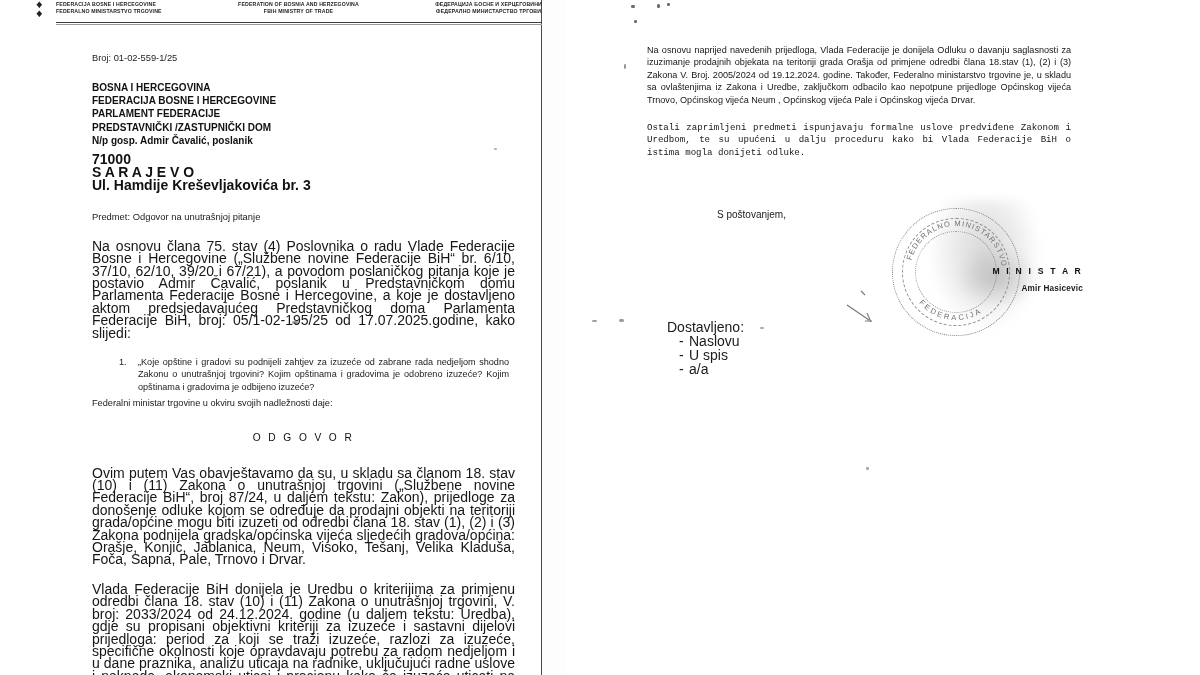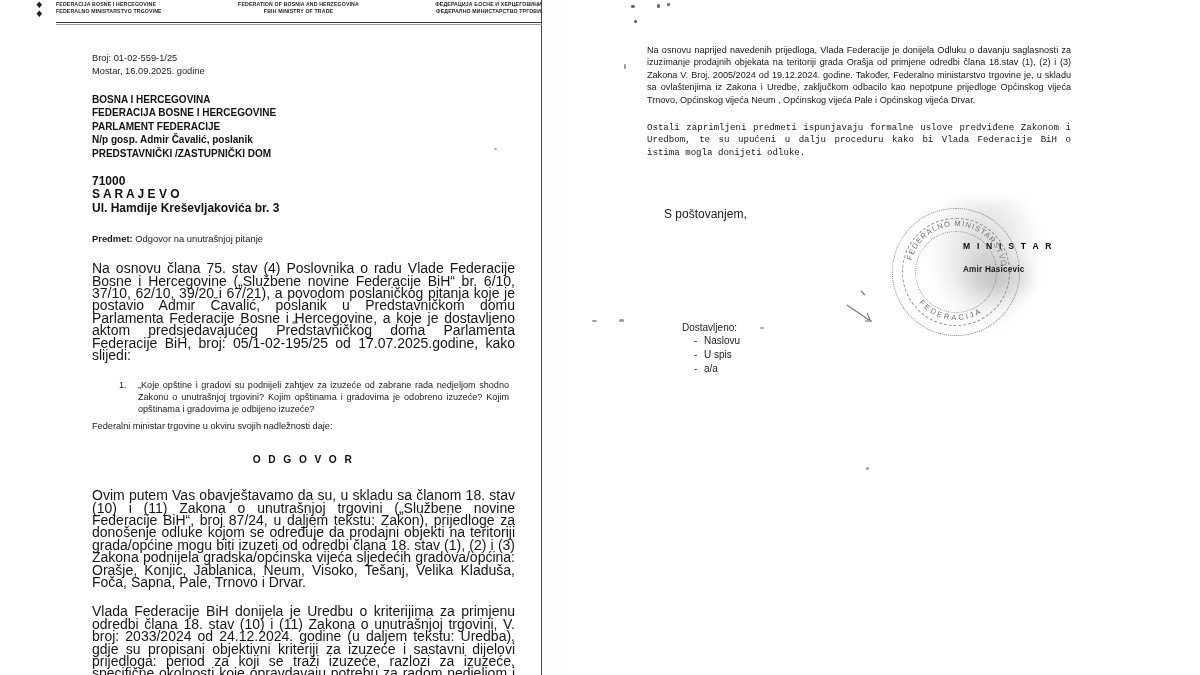--- a/index.html
+++ b/index.html
@@ -106,32 +106,32 @@
     color: #1c1c1c;
   }
   .block-addr {
     margin-top: 16px;
     font-size: 10px;
     line-height: 13.4px;
     font-weight: bold;
     color: #111;
   }
   .block-city {
-    margin-top: 15px;
-    font-size: 12px;
+    margin-top: 5px;
+    font-size: 14px;
     line-height: 13.4px;
     font-weight: bold;
     color: #111;
   }
   .subject {
     margin-top: 17px;
     font-size: 9.4px;
     line-height: 13px;
   }
-  .subject b { font-weight: bold; }
+  .subject b { font-weight: normal; }
 
   .para {
     margin-top: 17px;
     font-size: 14px;
     line-height: 12.4px;
     text-align: justify;
     color: #161616;
   }
   .q-list {
     margin: 17px 0 0 0;
@@ -152,21 +152,21 @@
   }
   .minister-line {
     margin-top: 4px;
     font-size: 9.2px;
     line-height: 12.4px;
   }
   .odgovor {
     margin-top: 22px;
     text-align: center;
     font-size: 10.2px;
-    font-weight: bold;
+    font-weight: normal;
     letter-spacing: 2.4px;
     color: #0f0f0f;
   }
   .answer-first { margin-top: 24px; }
 
   
   .rbody {
     position: absolute;
     left: 647px;
     top: 44px;
@@ -175,61 +175,61 @@
   .rpara {
     font-size: 9.1px;
     line-height: 12.4px;
     text-align: justify;
     color: #161616;
   }
   .rpara + .rpara { margin-top: 16px; font-family: Liberation Mono, monospace; }
 
   .regards {
     position: absolute;
-    left: 664px;
+    left: 717px;
     top: 208px;
-    font-size: 12px;
+    font-size: 10px;
     line-height: 13px;
   }
 
   .deliver {
     position: absolute;
-    left: 682px;
+    left: 667px;
     top: 321px;
-    font-size: 10px;
+    font-size: 14px;
     line-height: 13px;
   }
   .deliver ul {
     margin: 0;
     padding: 0 0 0 22px;
     list-style: none;
   }
   .deliver li { position: relative; line-height: 14px; }
   .deliver li .dash {
     position: absolute;
     left: -10px;
     top: 0;
   }
 
   
   .sig-block {
     position: absolute;
     left: 963px;
-    top: 241px;
+    top: 266px;
     width: 120px;
-    text-align: left;
+    text-align: right;
   }
   .sig-title {
     font-size: 8.6px;
     font-weight: bold;
     letter-spacing: 2.2px;
     color: #0d0d0d;
   }
   .sig-name {
-    margin-top: 14px;
+    margin-top: 8px;
     font-size: 8.2px;
     font-weight: bold;
     letter-spacing: .2px;
     color: #1a1a1a;
   }
 
   .stamp {
     position: absolute;
     left: 892px;
     top: 208px;
@@ -320,28 +320,27 @@
           <div>ФЕДЕРАЛНО МИНИСТАРСТВО ТРГОВИ</div>
         </div>
       </div>
       <div class="lh-rule"></div>
       <div class="lh-rule thin"></div>
     </div>
 
     <div class="lbody">
 
       <div class="meta-line">Broj: 01-02-559-1/25</div>
-      <div class="meta-line">Mostar, 16.09.2025. godine</div>
 
       <div class="block-addr">
         <div>BOSNA I HERCEGOVINA</div>
         <div>FEDERACIJA BOSNE I HERCEGOVINE</div>
         <div>PARLAMENT  FEDERACIJE</div>
+        <div>PREDSTAVNIČKI /ZASTUPNIČKI  DOM</div>
         <div>N/p  gosp. Admir Čavalić, poslanik</div>
-        <div>PREDSTAVNIČKI /ZASTUPNIČKI  DOM</div>
       </div>
 
       <div class="block-city">
         <div>71000</div>
         <div>S A R A J E V O</div>
         <div>Ul. Hamdije Kreševljakovića  br. 3</div>
       </div>
 
       <div class="subject">
         <b>Predmet:</b>

